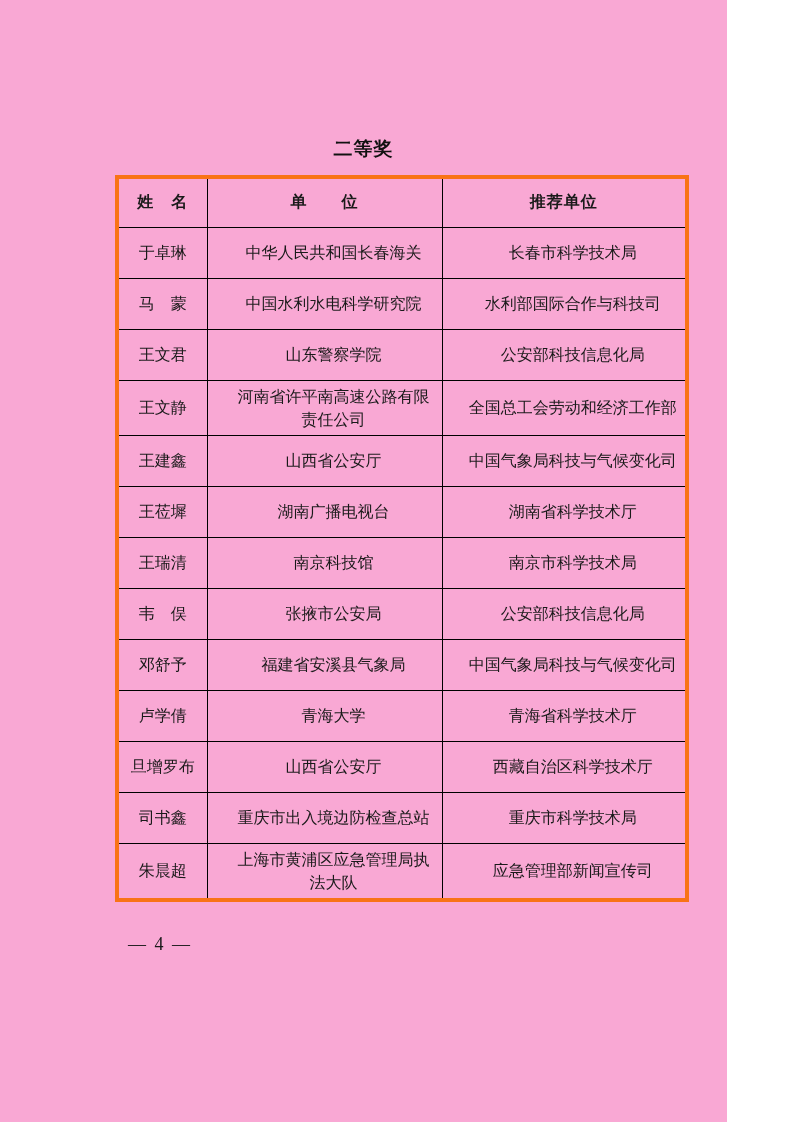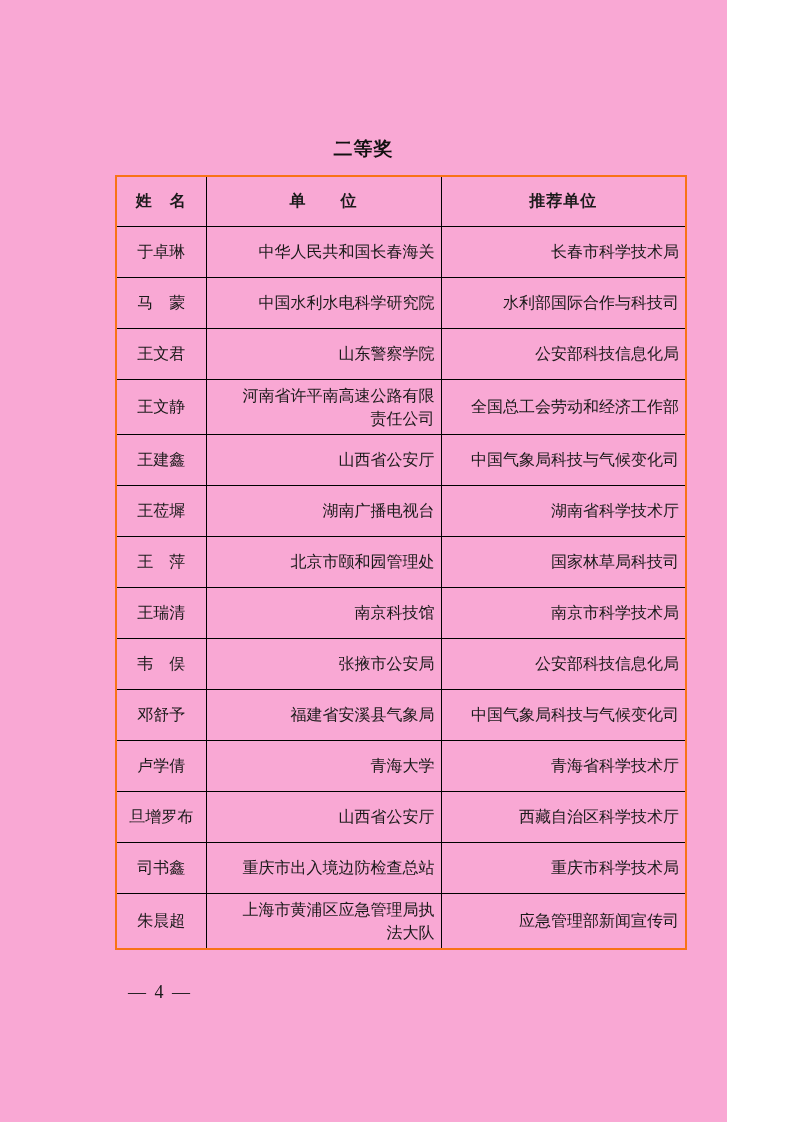--- a/index.html
+++ b/index.html
@@ -24,21 +24,21 @@
     font-family: "Liberation Sans", "DejaVu Sans", sans-serif;
     font-weight: bold;
     font-size: 19px;
     letter-spacing: 1px;
     color: #111111;
   }
   table.award-table {
     margin: 13px 0 16px 115px;
     width: 570px;
     border-collapse: collapse;
-    border: 2px solid #f97316;
+    border: 4px solid #f97316;
     table-layout: fixed;
   }
   table.award-table th,
   table.award-table td {
     border: 1px solid #000000;
     font-size: 16px;
     color: #1a1a1a;
     vertical-align: middle;
     box-sizing: border-box;
   }
@@ -52,21 +52,21 @@
   }
   table.award-table td {
     height: 51px;
     line-height: 1.45;
   }
   td.cell-name {
     text-align: center;
     padding: 4px 2px;
   }
   td.cell-org, td.cell-rec {
-    text-align: right;
+    text-align: center;
     padding: 4px 6px 4px 24px;
   }
   col.col-name { width: 90px; }
   col.col-org  { width: 235px; }
   col.col-rec  { width: 245px; }
   .page-footer {
     margin: 32px 0 0 128px;
     font-size: 18px;
     letter-spacing: 2px;
     color: #1a1a1a;
@@ -118,25 +118,20 @@
           <td class="cell-name">王建鑫</td>
           <td class="cell-org">山西省公安厅</td>
           <td class="cell-rec">中国气象局科技与气候变化司</td>
         </tr>
         <tr>
           <td class="cell-name">王莅墀</td>
           <td class="cell-org">湖南广播电视台</td>
           <td class="cell-rec">湖南省科学技术厅</td>
         </tr>
         <tr>
-          <td class="cell-name">王　萍</td>
-          <td class="cell-org">北京市颐和园管理处</td>
-          <td class="cell-rec">国家林草局科技司</td>
-        </tr>
-        <tr>
           <td class="cell-name">王瑞清</td>
           <td class="cell-org">南京科技馆</td>
           <td class="cell-rec">南京市科学技术局</td>
         </tr>
         <tr>
           <td class="cell-name">韦　俣</td>
           <td class="cell-org">张掖市公安局</td>
           <td class="cell-rec">公安部科技信息化局</td>
         </tr>
         <tr>

